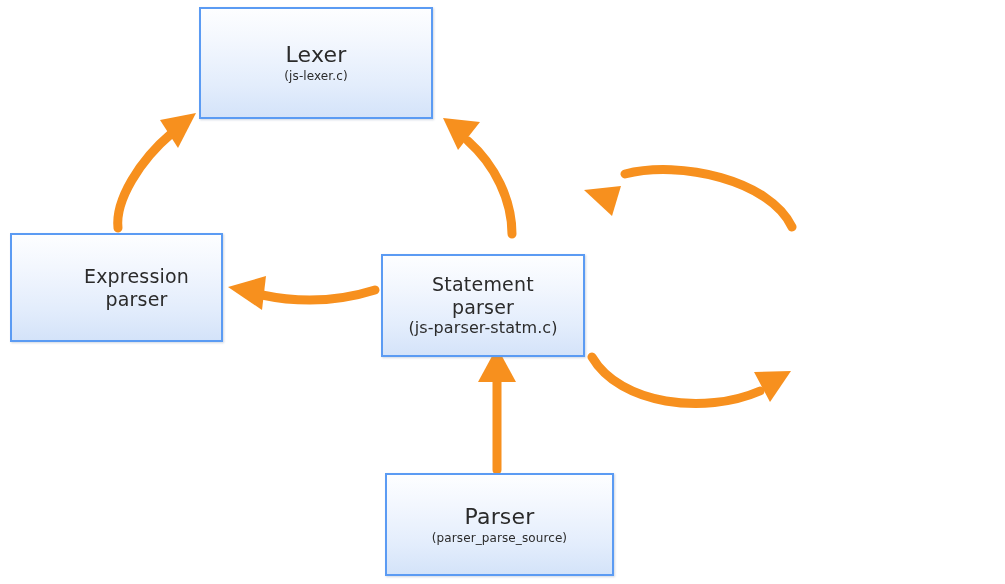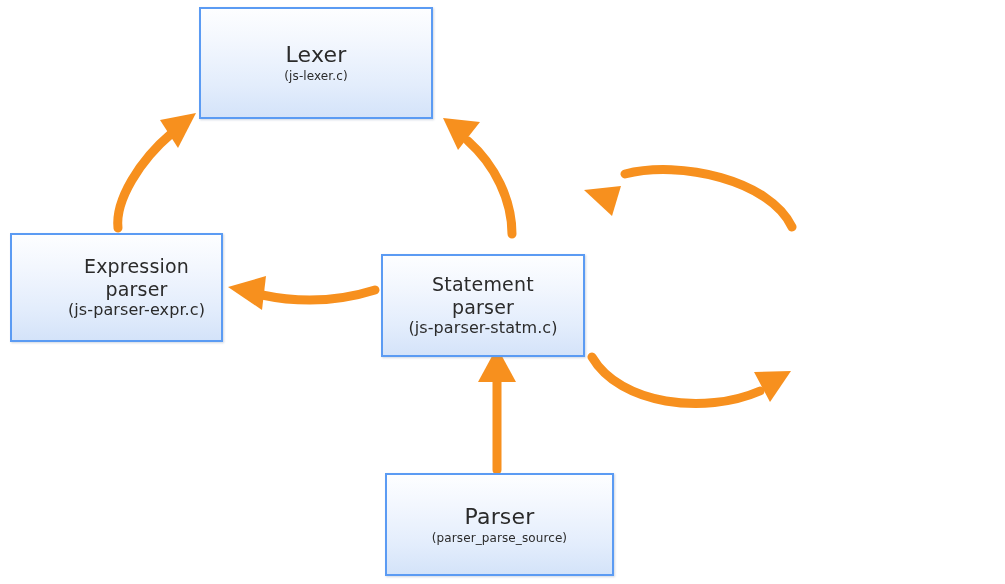--- a/index.html
+++ b/index.html
@@ -106,21 +106,20 @@
   </svg>
 
   <div class="node" id="node-lexer">
     <div class="title">Lexer</div>
     <div class="sub">(js-lexer.c)</div>
   </div>
 
   <div class="node small" id="node-expression">
     <div class="title">Expression
 parser</div>
-    <div class="sub">(js-parser-expr.c)</div>
   </div>
 
   <div class="node small" id="node-statement">
     <div class="title">Statement
 parser</div>
     <div class="sub">(js-parser-statm.c)</div>
   </div>
 
 
   <div class="node" id="node-parser">

